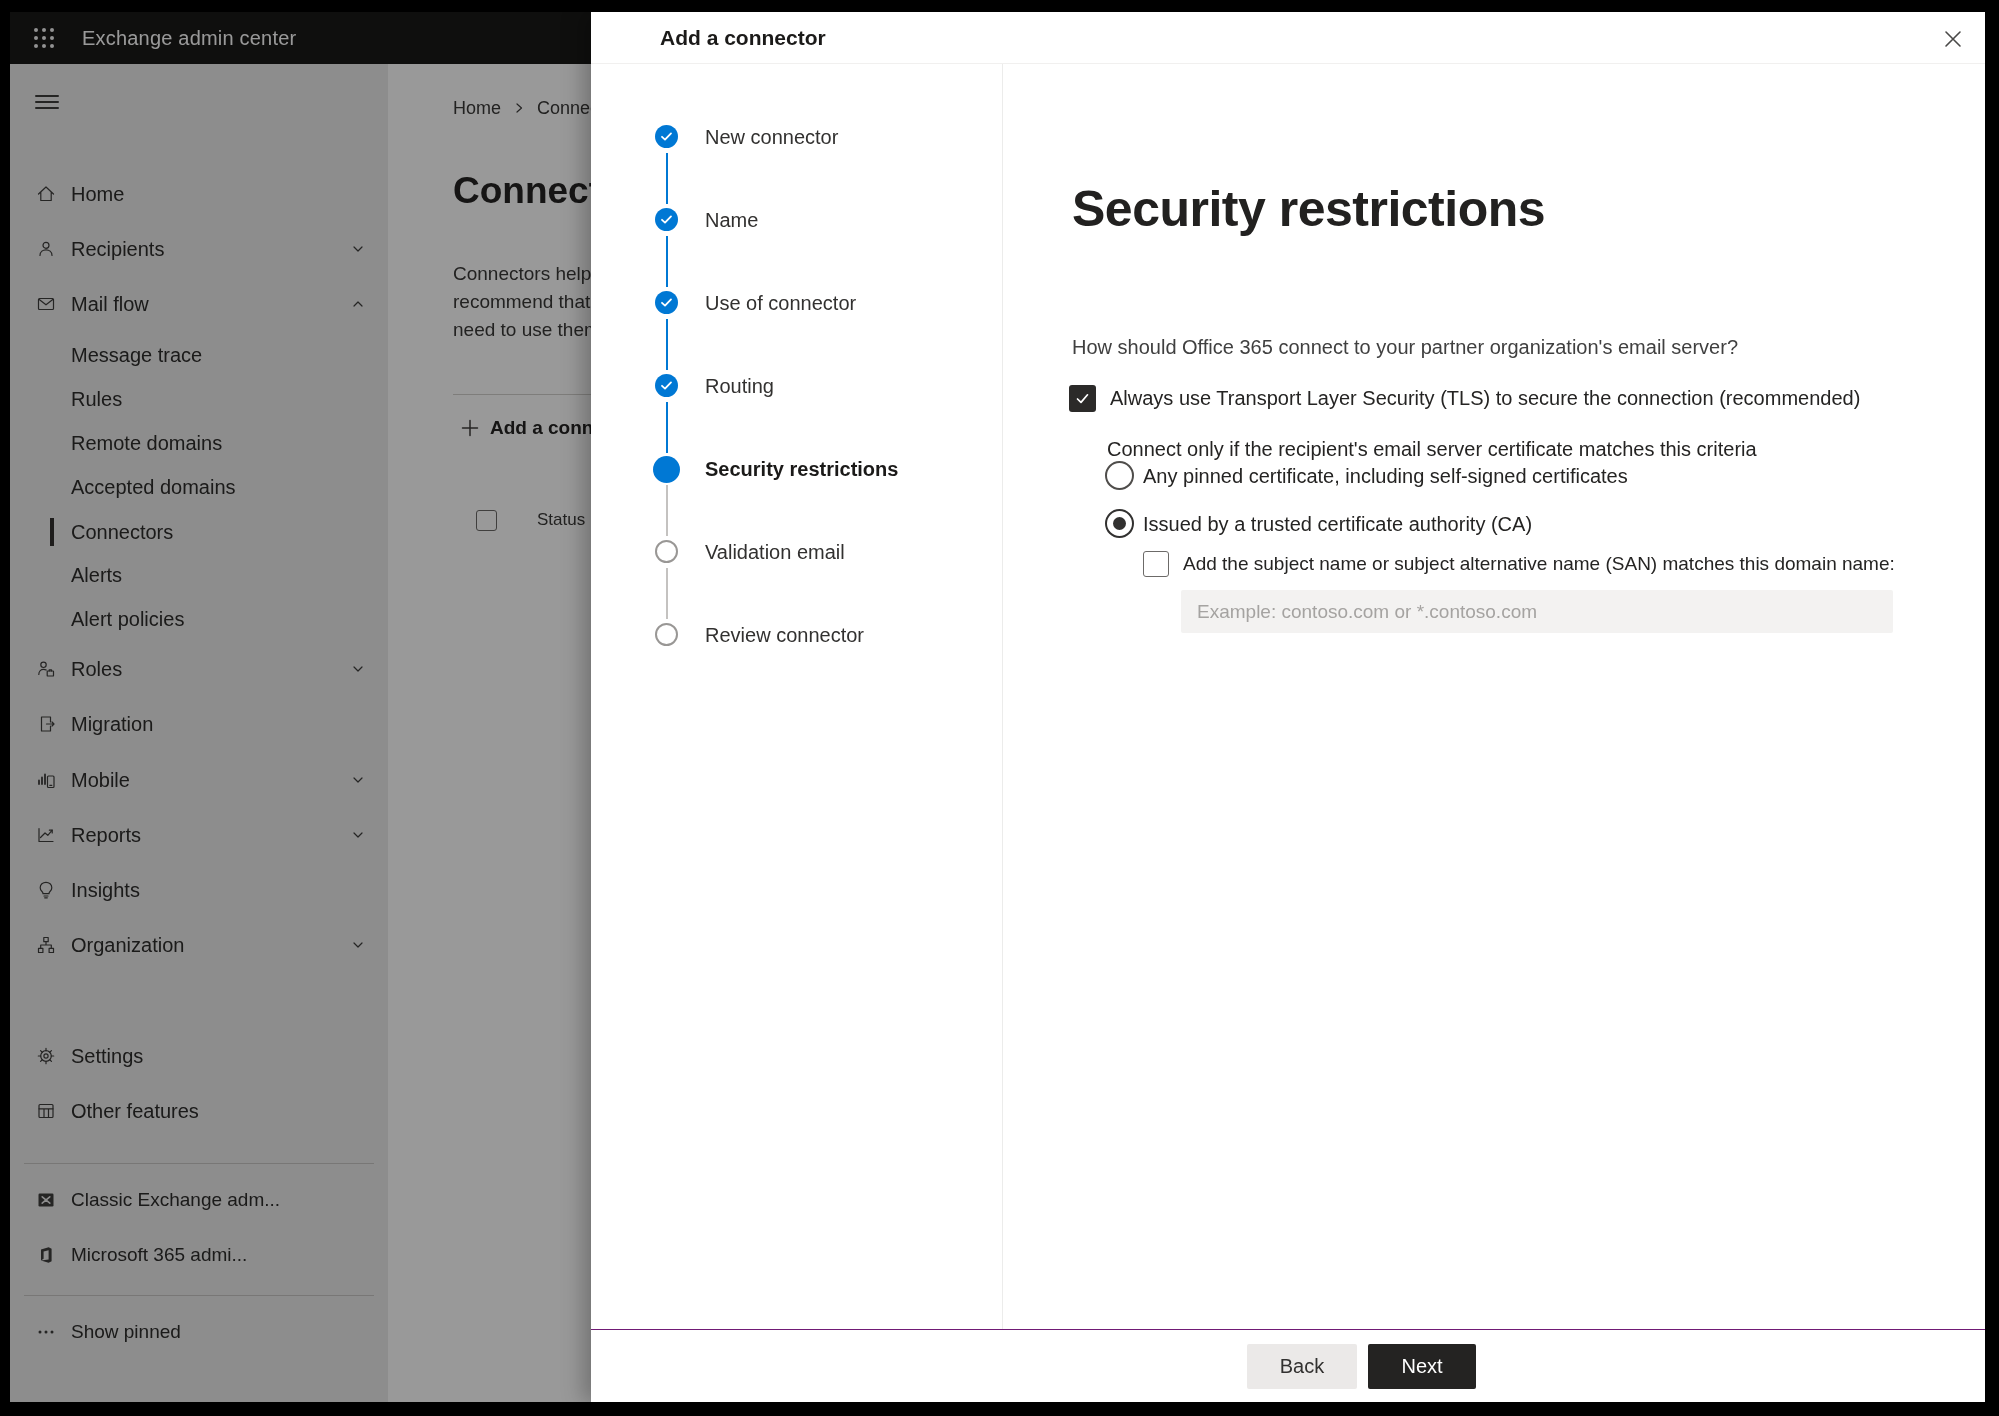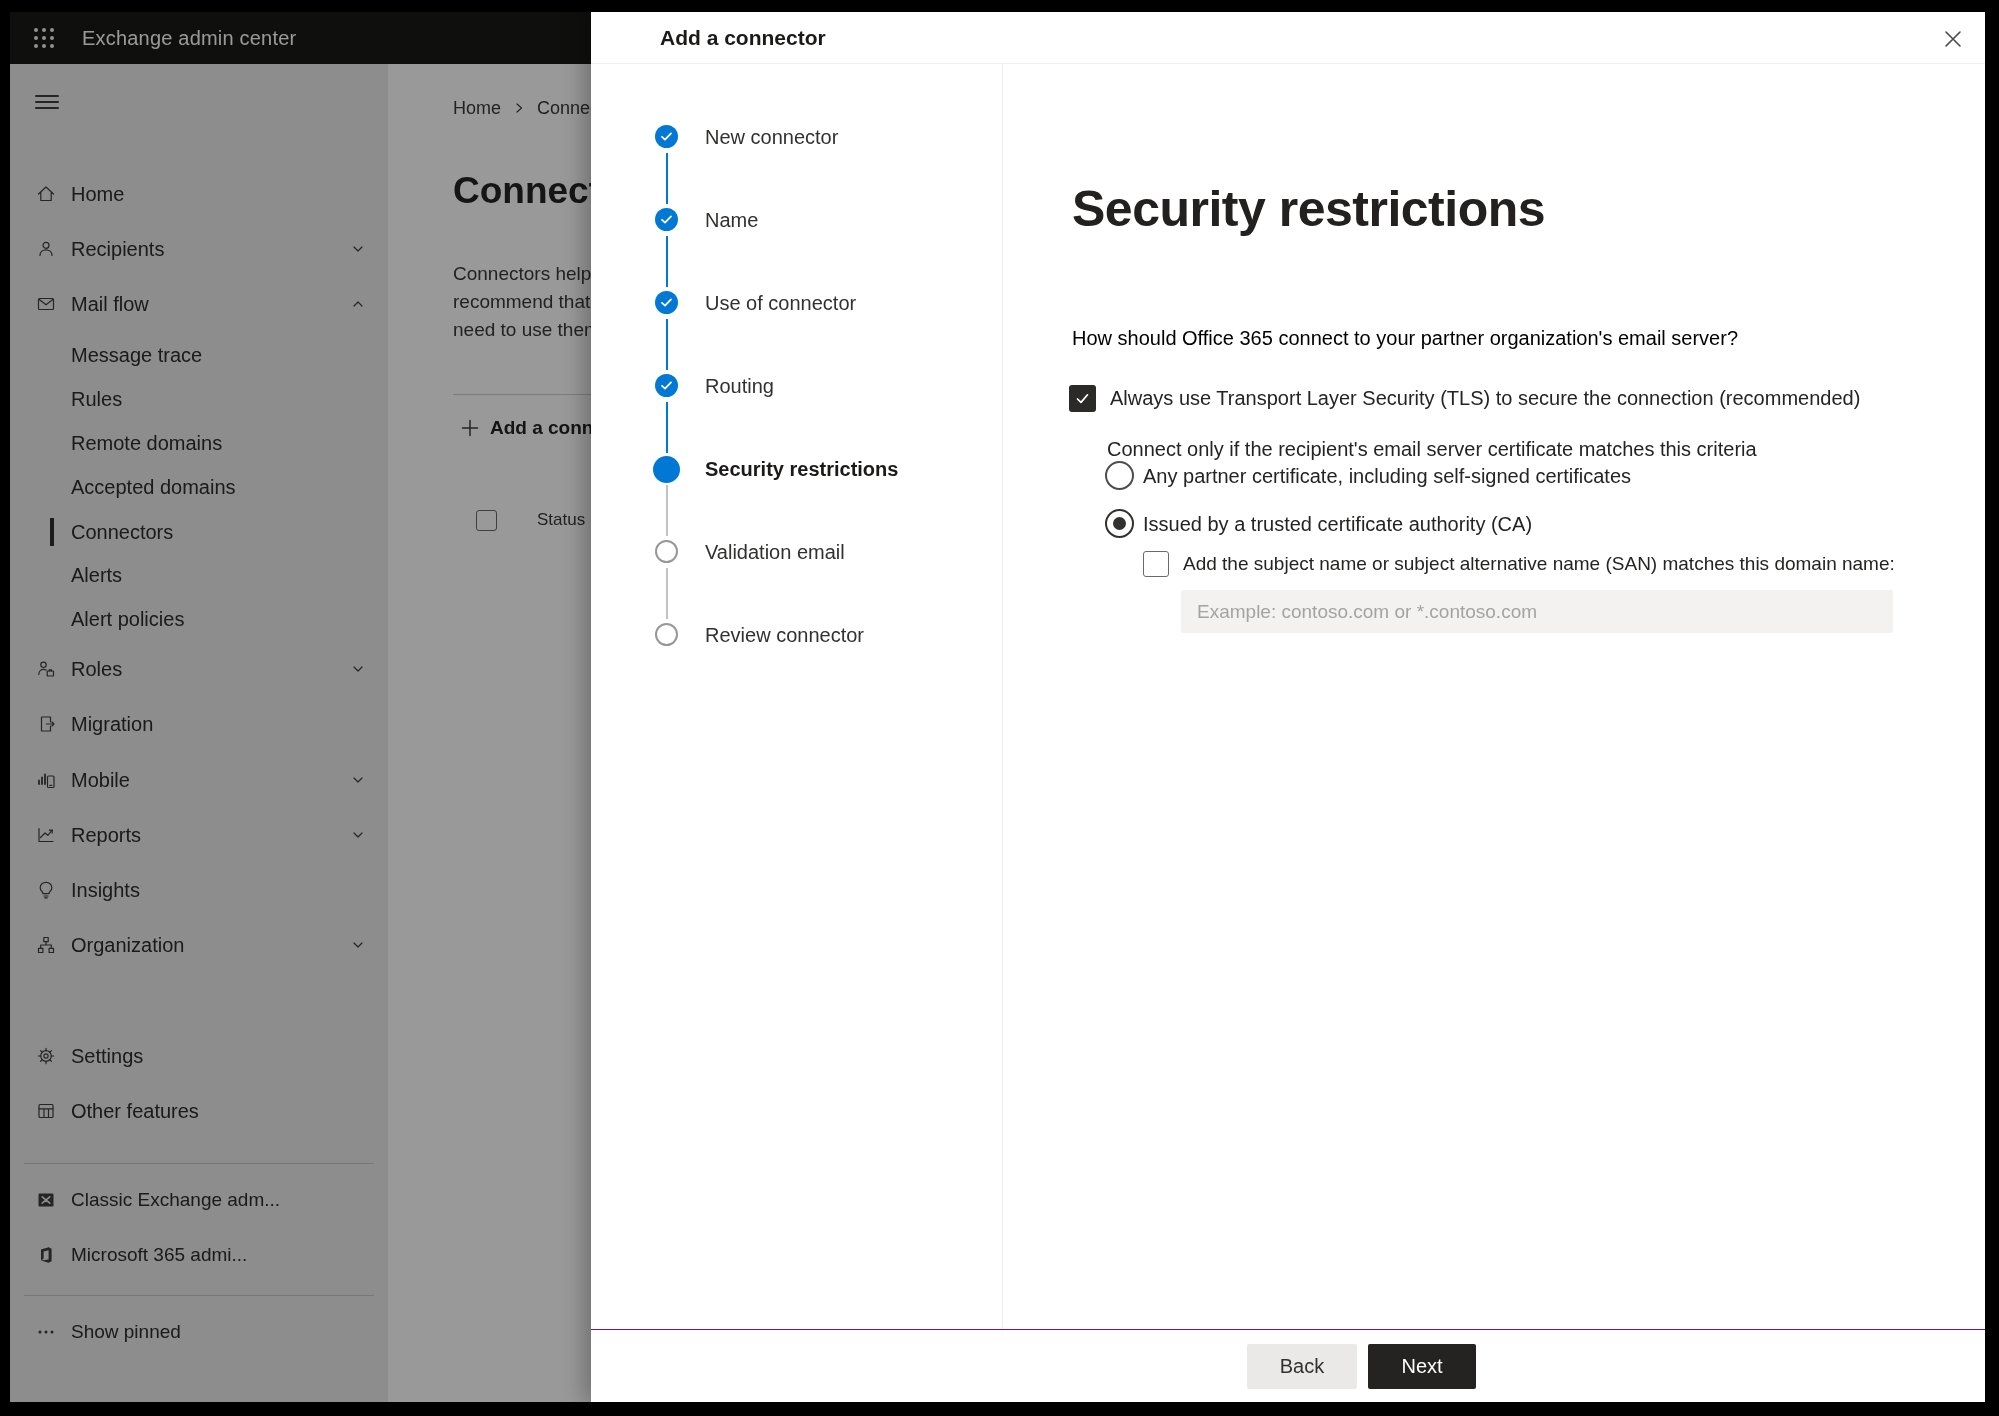--- a/index.html
+++ b/index.html
@@ -54,21 +54,21 @@
   .step-done { left:64px; width:23px; height:23px; background:#0078d4; display:flex; align-items:center; justify-content:center; }
   .step-current { left:62px; width:27px; height:27px; background:#0078d4; }
   .step-todo { left:64px; width:23px; height:23px; background:#fff; border:2px solid #999795; }
   .step-line { position:absolute; left:75px; width:2px; height:51px; }
   .line-blue { background:#0078d4; }
   .line-gray { background:#c4c2c0; }
   .step-label { position:absolute; left:114px; height:28px; line-height:28px; font-size:20px; color:#323130; white-space:nowrap; cursor:pointer; }
   .step-label.current { font-weight:700; color:#1b1a19; }
 
   #pane-heading { position:absolute; left:481px; top:168px; font-size:50px; font-weight:700; color:#222120; letter-spacing:-.5px; white-space:nowrap; }
-  #pane-question { position:absolute; left:481px; top:315px; font-size:20px; color:#000000; white-space:nowrap; }
+  #pane-question { position:absolute; left:481px; top:324px; font-size:20px; color:#404040; white-space:nowrap; }
 
   .cbx { position:absolute; border-radius:3px; cursor:pointer; }
   .cbx.checked { background:#2b2a29; display:flex; align-items:center; justify-content:center; }
   .cbx.empty { background:#fff; border:1.5px solid #6c6a68; }
   .radio { position:absolute; border-radius:50%; background:#fff; border:2px solid #4f4d4b; cursor:pointer; }
   .radio.selected { border-color:#323130; display:flex; align-items:center; justify-content:center; }
   .radio.selected::after { content:""; width:13px; height:13px; border-radius:50%; background:#323130; }
   .opt-label { position:absolute; height:28px; line-height:28px; font-size:20px; color:#252423; white-space:nowrap; cursor:default; }
 
   #tls-checkbox { left:478px; top:373px; width:27px; height:27px; }
@@ -376,21 +376,21 @@
     <div id="tls-checkbox" class="cbx checked">
       <svg width="17" height="17" viewBox="0 0 17 17">
             <path d="M3.5 9 L7 12.4 L13.5 4.8" stroke="#fff" stroke-width="1.7" fill="none" stroke-linecap="round" stroke-linejoin="round"></path>
           </svg>
     </div>
     <div id="tls-label" class="opt-label">Always use Transport Layer Security (TLS) to secure the connection (recommended)</div>
 
     <div id="criteria-label" class="opt-label">Connect only if the recipient's email server certificate matches this criteria</div>
 
     <div id="radio-any" class="radio"></div>
-    <div id="radio-any-label" class="opt-label">Any partner certificate, including self-signed certificates</div>
+    <div id="radio-any-label" class="opt-label">Any pinned certificate, including self-signed certificates</div>
 
     <div id="radio-ca" class="radio selected"></div>
     <div id="radio-ca-label" class="opt-label">Issued by a trusted certificate authority (CA)</div>
 
     <div id="san-checkbox" class="cbx empty"></div>
     <div id="san-label" class="opt-label">Add the subject name or subject alternative name (SAN) matches this domain name:</div>
 
     <input id="domain-input" type="text" placeholder="Example: contoso.com or *.contoso.com" style="">
 
     <div id="dlg-footer">

